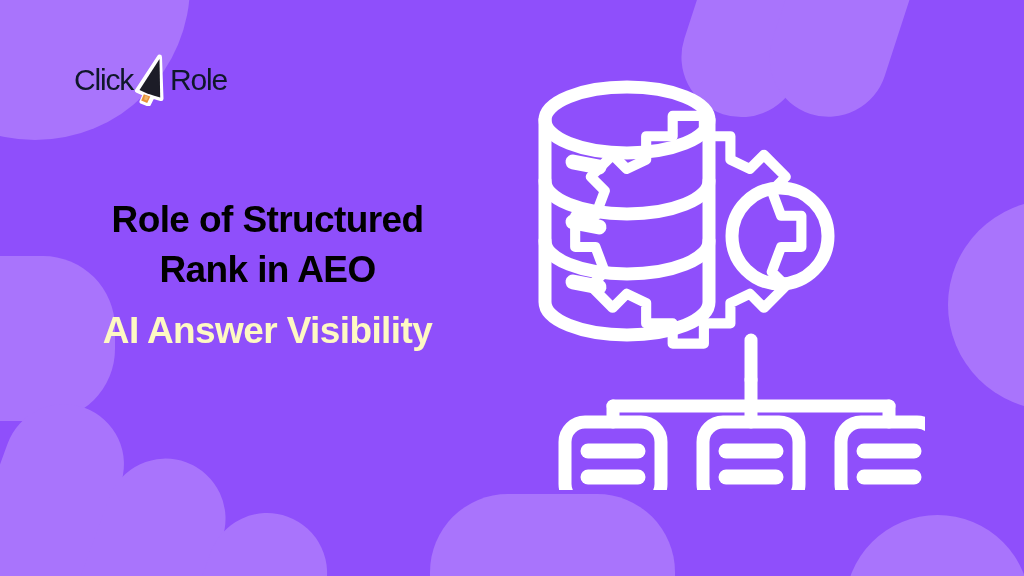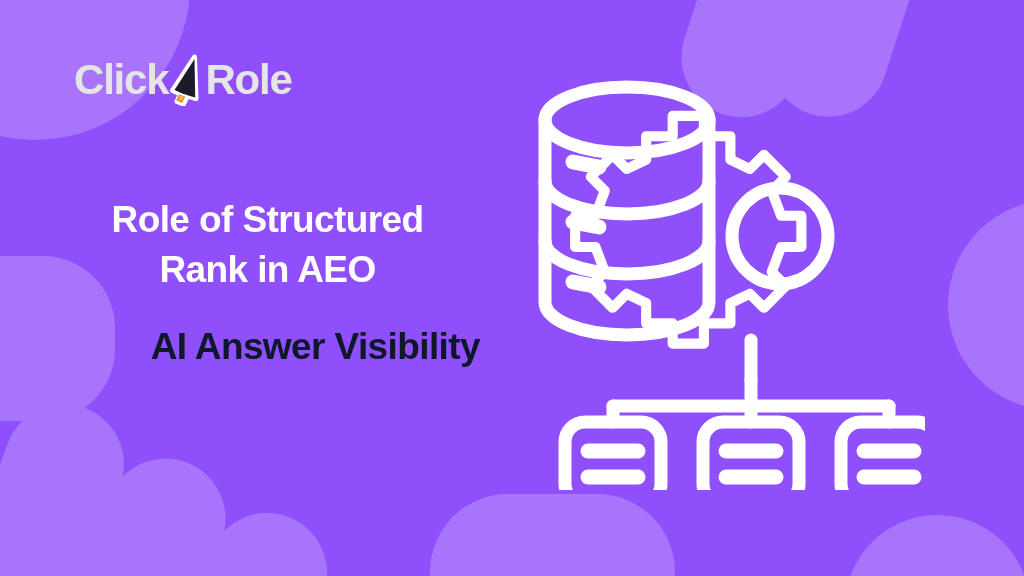--- a/index.html
+++ b/index.html
@@ -113,58 +113,57 @@
   
   .logo {
     position: absolute;
     left: 74px;
     top: 52px;
     display: flex;
     align-items: center;
     height: 56px;
   }
   .logo-word {
-    color: #e5e5e5;
-    font-size: 42px;
-    font-weight: bold;
+    color: #0f172a;
+    font-size: 30px;
+    font-weight: normal;
     letter-spacing: -1.2px;
     line-height: 1;
   }
   .logo-mark {
     width: 42px;
     height: 52px;
     margin: 0 -2px 0 -3px;
     display: block;
   }
 
   
   .headline {
     position: absolute;
     left: 55px;
     top: 195px;
     width: 425px;
     text-align: center;
   }
   .headline-line {
     display: block;
-    color: #ffffff;
+    color: #000000;
     font-size: 37px;
     font-weight: bold;
     line-height: 1.34;
     letter-spacing: -0.6px;
   }
   .headline-accent {
     display: block;
-    color: #0f172a;
+    color: #fef9c3;
     font-size: 37px;
     font-weight: bold;
     line-height: 1.34;
     letter-spacing: -0.6px;
-    margin-top: 28px;
-    text-align: right;
+    margin-top: 12px;
   }
 
   
   .illustration {
     position: absolute;
     left: 525px;
     top: 70px;
     width: 400px;
     height: 420px;
   }

